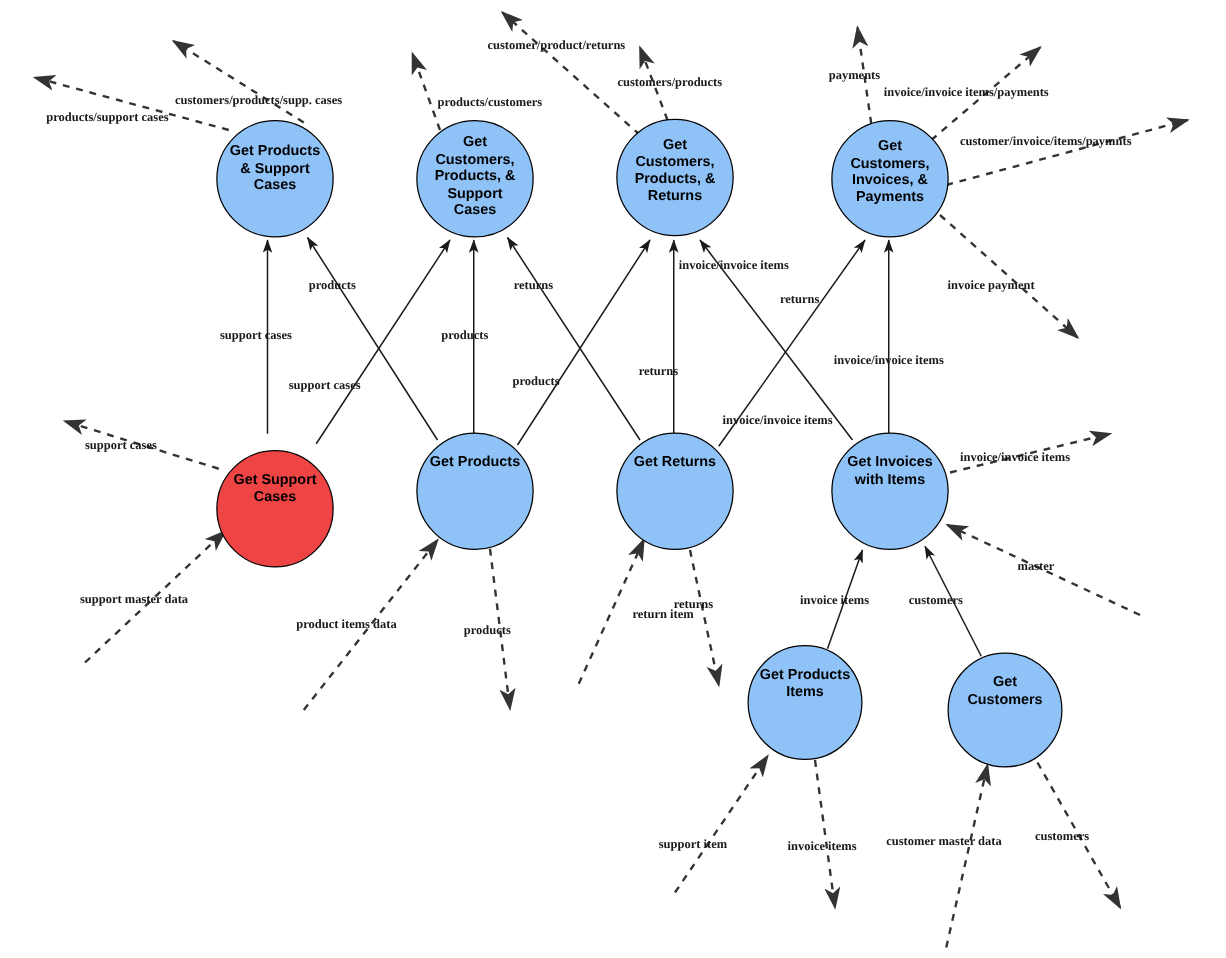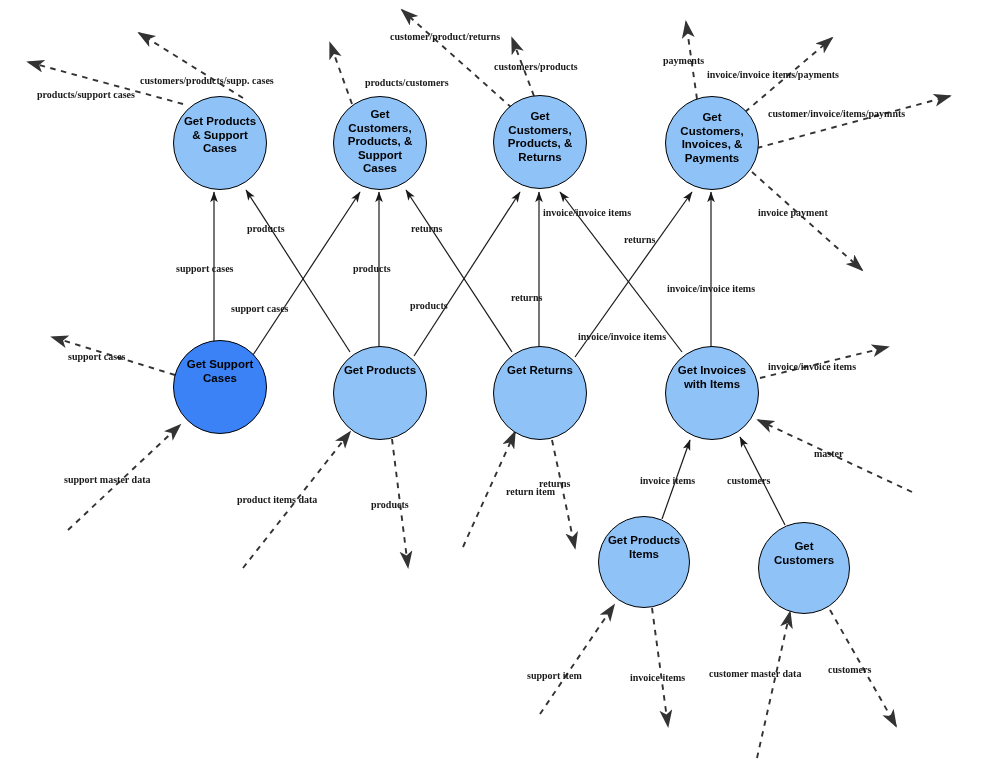--- a/index.html
+++ b/index.html
@@ -126,21 +126,21 @@
 Customers,
 Products, &amp;
 Returns</div>
       </div>
       <div class="node" style="left: 665px; top: 96px; width: 94px; height: 94px; background: rgb(143, 194, 247); border-color: rgb(0, 0, 0); padding-top: 14px;">
         <div class="node-label">Get
 Customers,
 Invoices, &amp;
 Payments</div>
       </div>
-      <div class="node" style="left: 173px; top: 340px; width: 94px; height: 94px; background: #3b82f6; border-color: rgb(0, 0, 0); padding-top: 17px;">
+      <div class="node" style="left: 173px; top: 360px; width: 94px; height: 94px; background: #ef4444; border-color: rgb(0, 0, 0); padding-top: 17px;">
         <div class="node-label">Get Support
 Cases</div>
       </div>
       <div class="node" style="left: 333px; top: 346px; width: 94px; height: 94px; background: rgb(143, 194, 247); border-color: rgb(0, 0, 0); padding-top: 17px;">
         <div class="node-label">Get Products</div>
       </div>
       <div class="node" style="left: 493px; top: 346px; width: 94px; height: 94px; background: rgb(143, 194, 247); border-color: rgb(0, 0, 0); padding-top: 17px;">
         <div class="node-label">Get Returns</div>
       </div>
       <div class="node" style="left: 665px; top: 346px; width: 94px; height: 94px; background: rgb(143, 194, 247); border-color: rgb(0, 0, 0); padding-top: 17px;">
@@ -152,27 +152,27 @@
 Items</div>
       </div>
       <div class="node" style="left: 758px; top: 522px; width: 92px; height: 92px; background: rgb(143, 194, 247); border-color: rgb(0, 0, 0); padding-top: 17px;">
         <div class="node-label">Get
 Customers</div>
       </div>
     </div>
   <div id="label-layer">
       <div class="edge-label" style="left: 25px; top: 88px; padding-left: 12px;">products/support cases</div>
       <div class="edge-label" style="left: 140px; top: 74px;">customers/products/supp. cases</div>
-      <div class="edge-label" style="left: 350px; top: 76px; margin-left: 15px;">products/customers</div>
+      <div class="edge-label" style="left: 350px; top: 76px;">products/customers</div>
       <div class="edge-label" style="left: 390px; top: 30px;">customer/product/returns</div>
       <div class="edge-label" style="left: 494px; top: 60px;">customers/products</div>
       <div class="edge-label" style="left: 663px; top: 54px;">payments</div>
       <div class="edge-label" style="left: 707px; top: 68px;">invoice/invoice items/payments</div>
       <div class="edge-label" style="left: 768px; top: 107px;">customer/invoice/items/paymnts</div>
-      <div class="edge-label" style="left: 758px; top: 206px; text-align: center;">invoice payment</div>
+      <div class="edge-label" style="left: 758px; top: 222px; text-align: center;">invoice payment</div>
       <div class="edge-label" style="left: 68px; top: 350px;">support cases</div>
       <div class="edge-label" style="left: 176px; top: 262px;">support cases</div>
       <div class="edge-label" style="left: 231px; top: 302px;">support cases</div>
       <div class="edge-label" style="left: 247px; top: 222px;">products</div>
       <div class="edge-label" style="left: 353px; top: 262px;">products</div>
       <div class="edge-label" style="left: 410px; top: 299px;">products</div>
       <div class="edge-label" style="left: 411px; top: 222px;">returns</div>
       <div class="edge-label" style="left: 511px; top: 291px;">returns</div>
       <div class="edge-label" style="left: 624px; top: 233px;">returns</div>
       <div class="edge-label" style="left: 543px; top: 206px;">invoice/invoice items</div>

